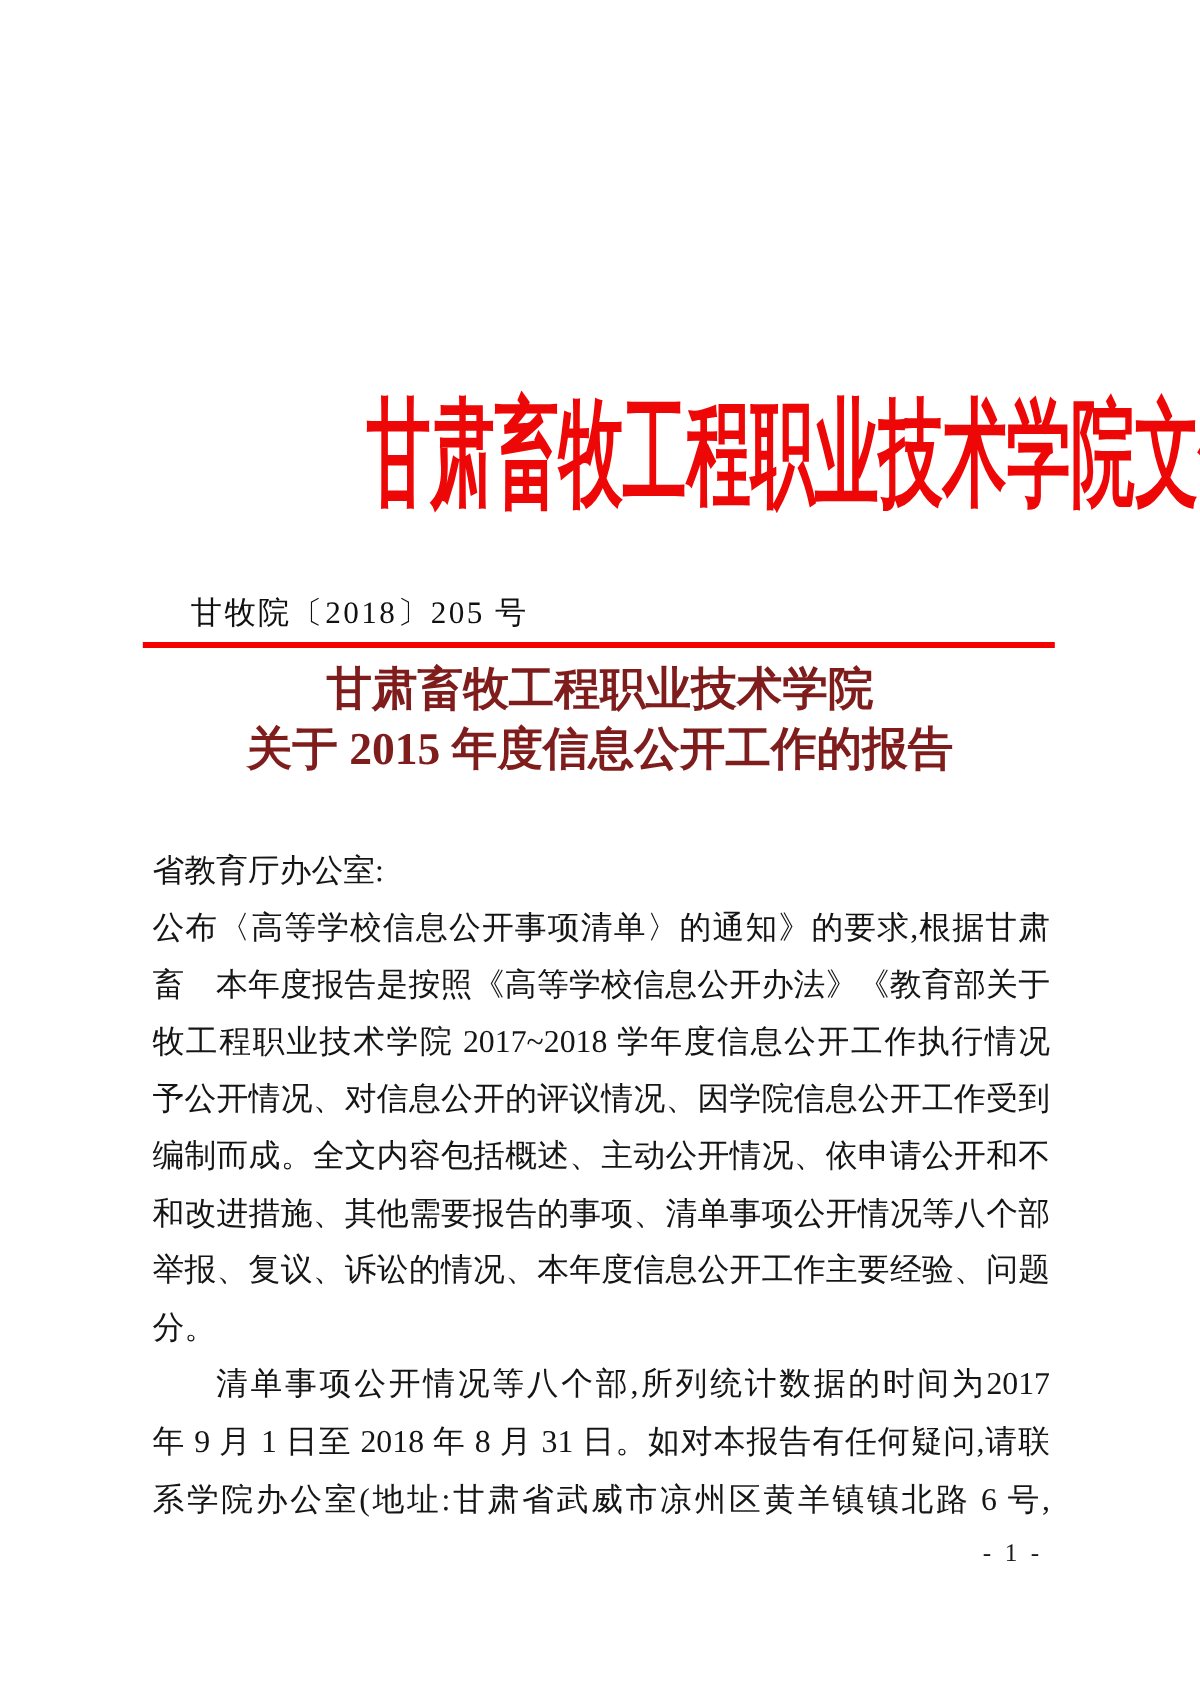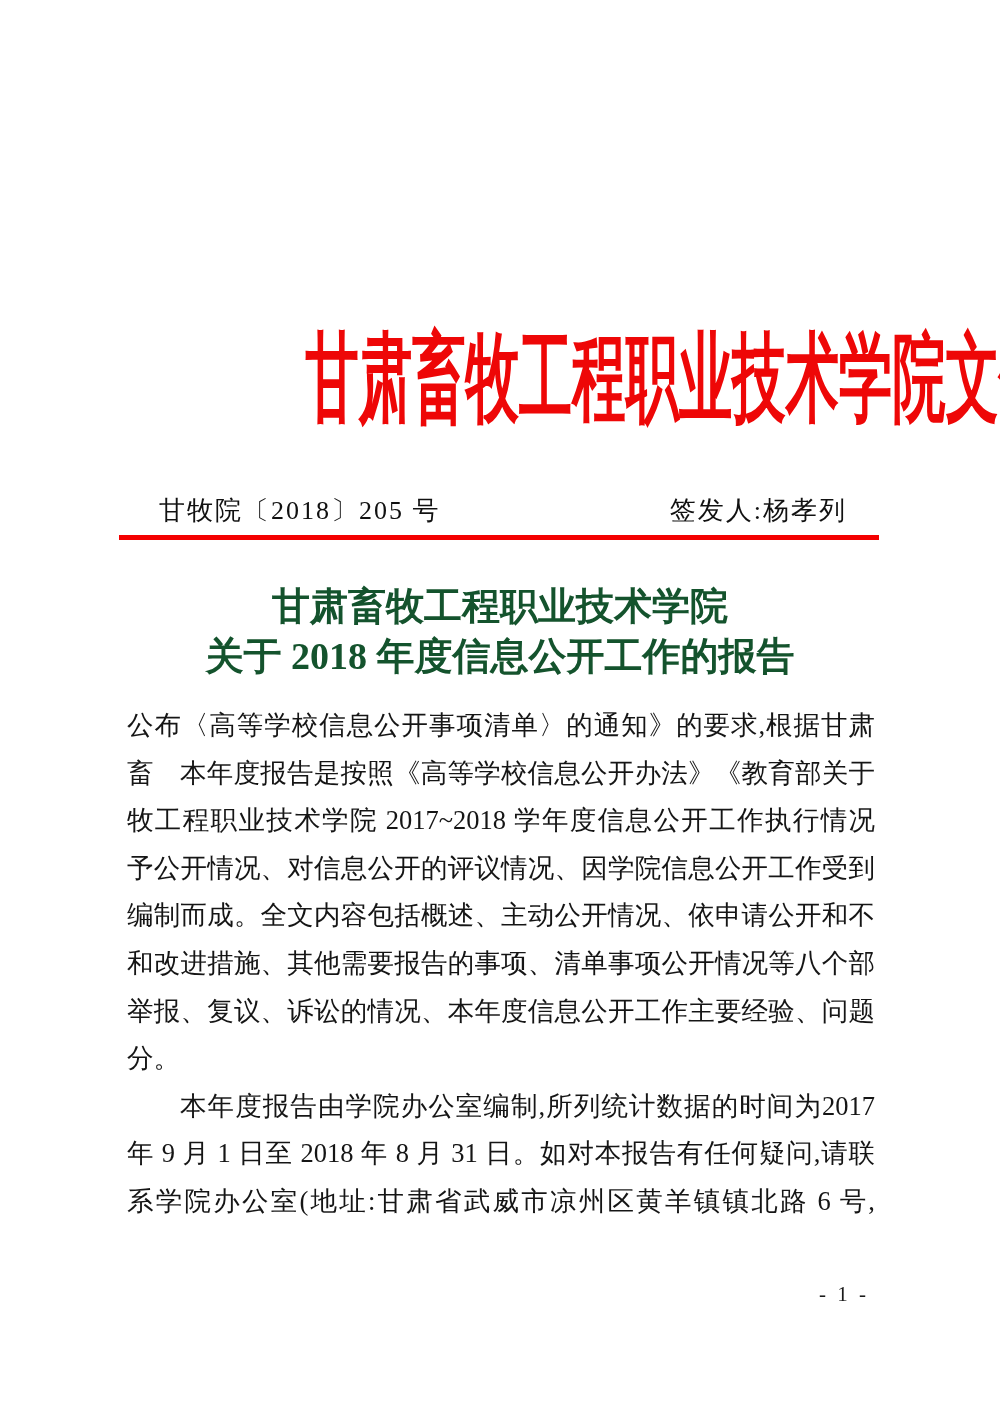--- a/index.html
+++ b/index.html
@@ -51,28 +51,28 @@
     position: absolute;
     top: 535px;
     left: 119px;
     width: 760px;
     height: 5px;
     background: #f40000;
   }
   
   .doc-title {
     position: absolute;
-    top: 581px;
+    top: 550px;
     left: 0;
     width: 1000px;
     text-align: center;
     font-weight: bold;
     font-size: 38px;
     line-height: 50px;
-    color: #14532d;
+    color: #7f1d1d;
   }
   
   .body-block {
     position: absolute;
     top: 702px;
     left: 127px;
     width: 748px;
     font-size: 26.5px;
     color: #151515;
   }
@@ -101,39 +101,39 @@
 <body>
 
 <div class="page">
 
   <div class="masthead">
     <span class="masthead-inner">甘肃畜牧工程职业技术学院文件</span>
   </div>
 
   <div class="docnum-row">
     <span class="doc-number">甘牧院〔2018〕205 号</span>
-    <span class="signer">签发人:杨孝列</span>
   </div>
 
   <div class="red-rule"></div>
 
   <div class="doc-title">
     <div>甘肃畜牧工程职业技术学院</div>
-    <div>关于 2018 年度信息公开工作的报告</div>
+    <div>关于 2015 年度信息公开工作的报告</div>
   </div>
 
   <div class="body-block">
+    <div class="bl left">省教育厅办公室:</div>
     <div class="bl">公布〈高等学校信息公开事项清单〉的通知》的要求,根据甘肃畜</div>
     <div class="bl indent">本年度报告是按照《高等学校信息公开办法》《教育部关于</div>
     <div class="bl">牧工程职业技术学院 2017~2018 学年度信息公开工作执行情况</div>
     <div class="bl">予公开情况、对信息公开的评议情况、因学院信息公开工作受到</div>
     <div class="bl">编制而成。全文内容包括概述、主动公开情况、依申请公开和不</div>
     <div class="bl">和改进措施、其他需要报告的事项、清单事项公开情况等八个部</div>
     <div class="bl">举报、复议、诉讼的情况、本年度信息公开工作主要经验、问题</div>
     <div class="bl left">分。</div>
-    <div class="bl indent">本年度报告由学院办公室编制,所列统计数据的时间为2017</div>
+    <div class="bl indent">清单事项公开情况等八个部,所列统计数据的时间为2017</div>
     <div class="bl">年 9 月 1 日至 2018 年 8 月 31 日。如对本报告有任何疑问,请联</div>
     <div class="bl">系学院办公室(地址:甘肃省武威市凉州区黄羊镇镇北路 6 号,</div>
   </div>
 
   <div class="pagenum">- 1 -</div>
 
 </div>
 
 </body></html>

